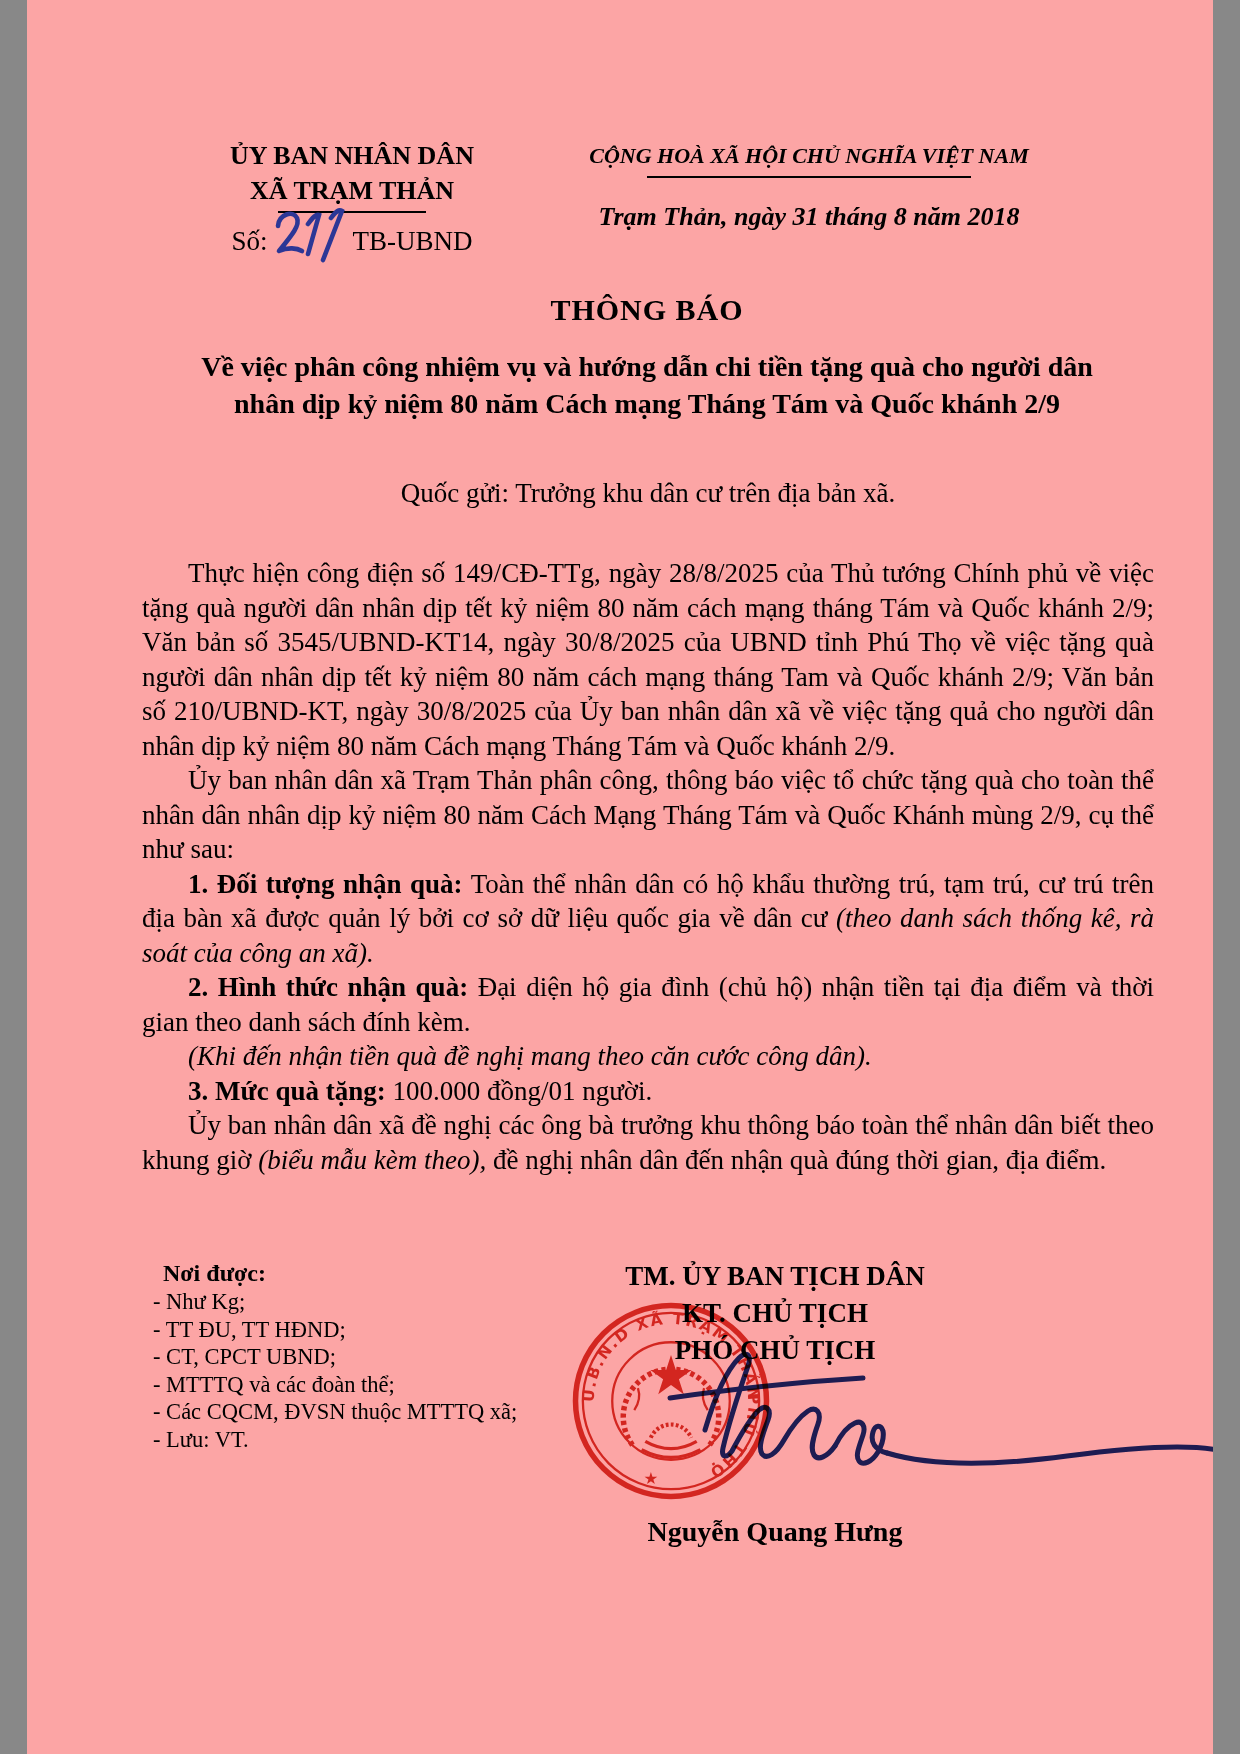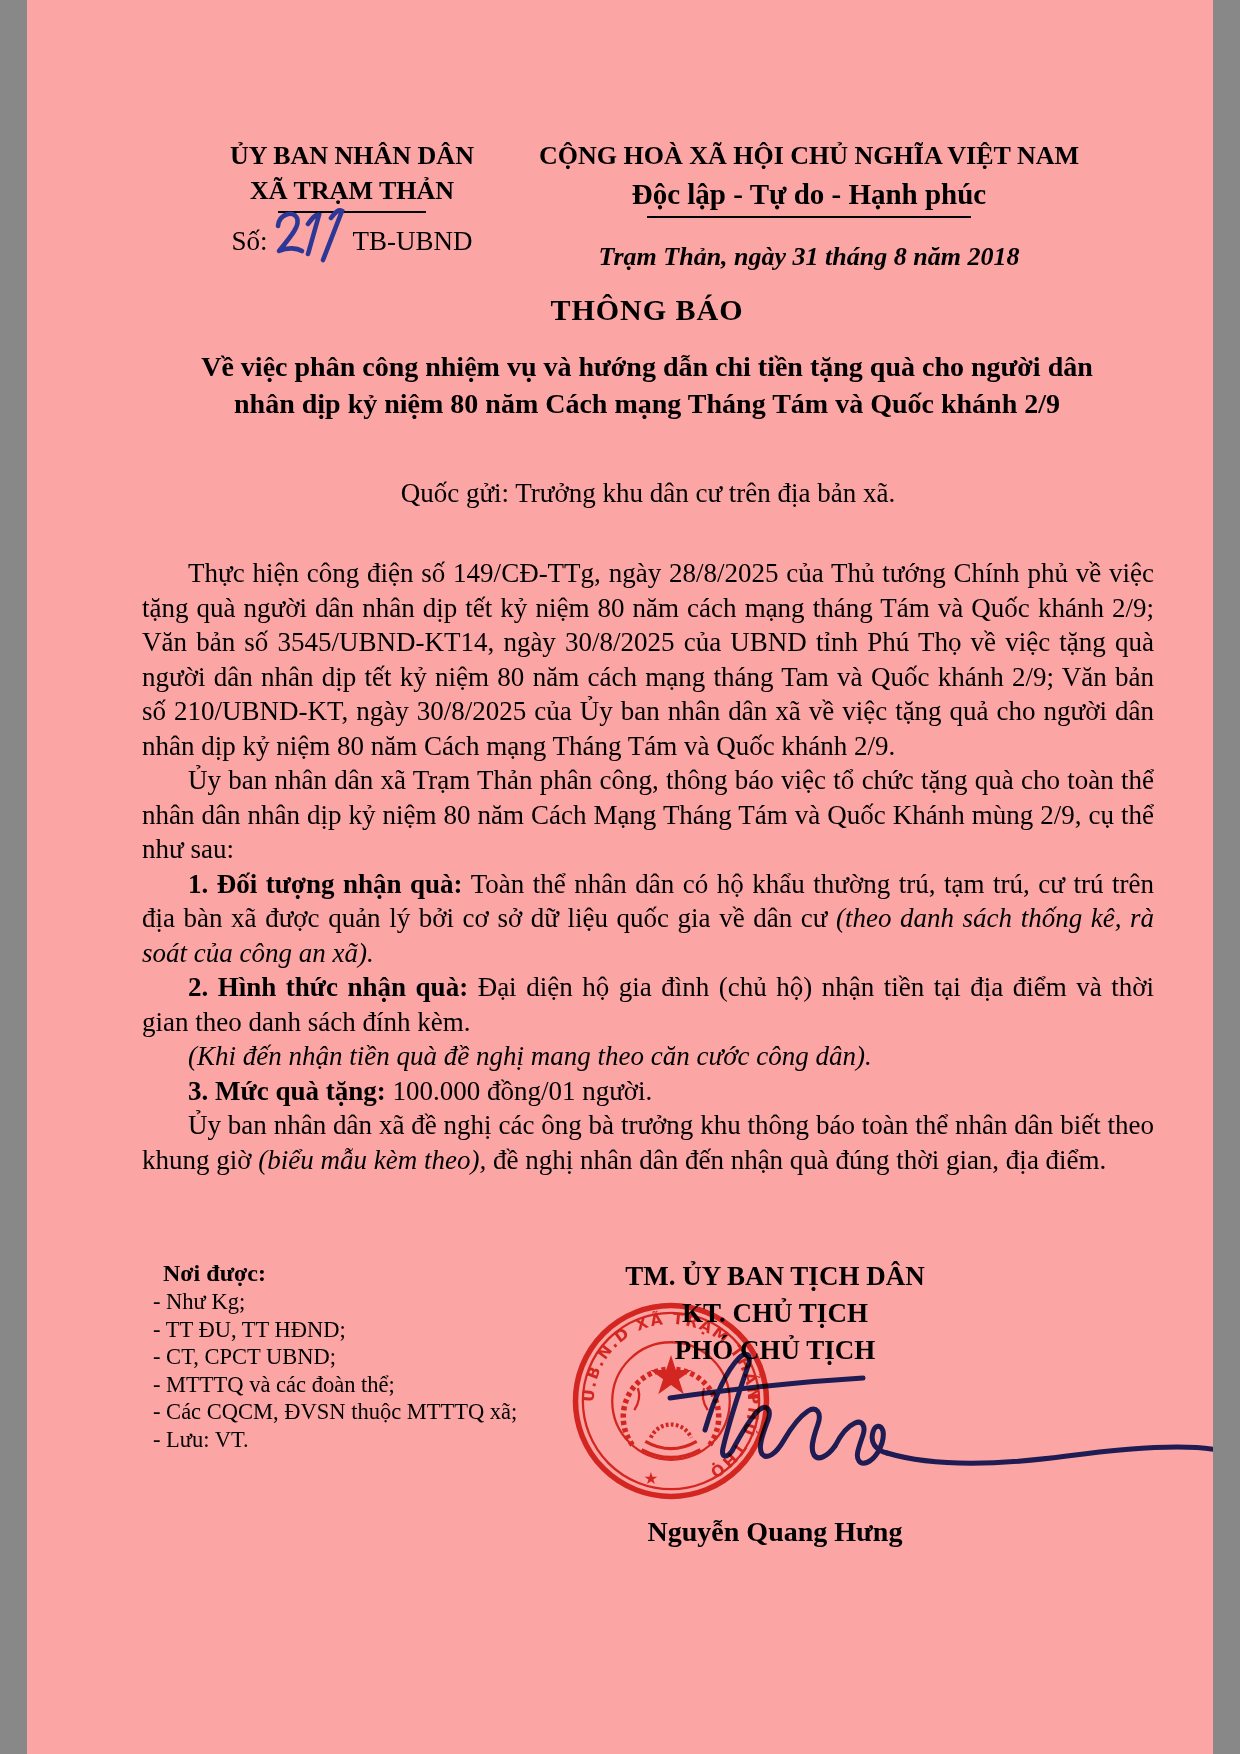--- a/index.html
+++ b/index.html
@@ -9,21 +9,21 @@
     font-family:"Liberation Serif","DejaVu Serif",serif;
   }
   
   .hdr-left{position:absolute;left:185px;top:138px;width:280px;text-align:center;
     font-weight:bold;font-size:26px;line-height:35px;}
   .hdr-left .rule{width:148px;margin:3px auto 0;border-top:2.5px solid #000;height:0;}
   .doc-no{position:absolute;left:185px;top:206px;width:280px;text-align:center;
     font-size:27px;white-space:nowrap;}
   .doc-no svg{vertical-align:-14px;margin:0 -2px 0 1px;}
   .hdr-right{position:absolute;left:462px;top:138px;width:640px;text-align:center;}
-  .hdr-right .l1{font-weight:bold;font-size:26px;line-height:36px;}
+  .hdr-right .l1{font-weight:bold;font-size:22px;line-height:36px;font-style:italic;}
   .hdr-right .l2{font-weight:bold;font-size:29px;line-height:40px;}
   .hdr-right .rule{width:324px;margin:2px auto 0;border-top:2.5px solid #000;height:0;}
   .dateline{margin-top:24px;font-style:italic;font-weight:bold;font-size:26px;}
   
   .title{position:absolute;left:100px;top:292px;width:1040px;text-align:center;font-weight:bold;}
   .title .h{font-size:30px;line-height:36px;letter-spacing:1px;}
   .title .sub{font-size:28px;line-height:37px;margin-top:20px;}
   
   .salutation{position:absolute;left:115px;top:478px;width:1012px;text-align:center;font-size:27px;}
   .body{position:absolute;left:115px;top:556px;width:1012px;
@@ -64,21 +64,20 @@
   <div class="doc-no">
     <span>Số:</span><svg width="86" height="58" viewBox="0 0 86 58" aria-label="211">
         <path class="hw-stroke" stroke-width="4.6" stroke-linecap="round" stroke-linejoin="round" d="M9,20 C10,8 24,4 28,12 C31,19 24,28 10,45 C19,41 28,42 33,45"></path>
         <path class="hw-stroke" stroke-width="4.6" stroke-linecap="round" d="M39,18 C44,11 47,8 50,9 L39,48"></path>
         <path class="hw-stroke" stroke-width="4.6" stroke-linecap="round" d="M62,12 C67,5 70,3 73,5 L54,54"></path>
       </svg><span>TB-UBND</span>
   </div>
 
   <div class="hdr-right">
     <div class="l1">CỘNG HOÀ XÃ HỘI CHỦ NGHĨA VIỆT NAM</div>
-    <div class="l2">Độc lập - Tự do - Hạnh phúc</div>
     <div class="rule"></div>
     <div class="dateline">Trạm Thản, ngày 31 tháng 8 năm 2018</div>
   </div>
 
   <div class="title">
     <div class="h">THÔNG BÁO</div>
     <div class="sub">Về việc phân công nhiệm vụ và hướng dẫn chi tiền tặng quà cho người dân</div>
     <div class="sub" style="margin-top:0;">nhân dịp kỷ niệm 80 năm Cách mạng Tháng Tám và Quốc khánh 2/9</div>
   </div>
 

